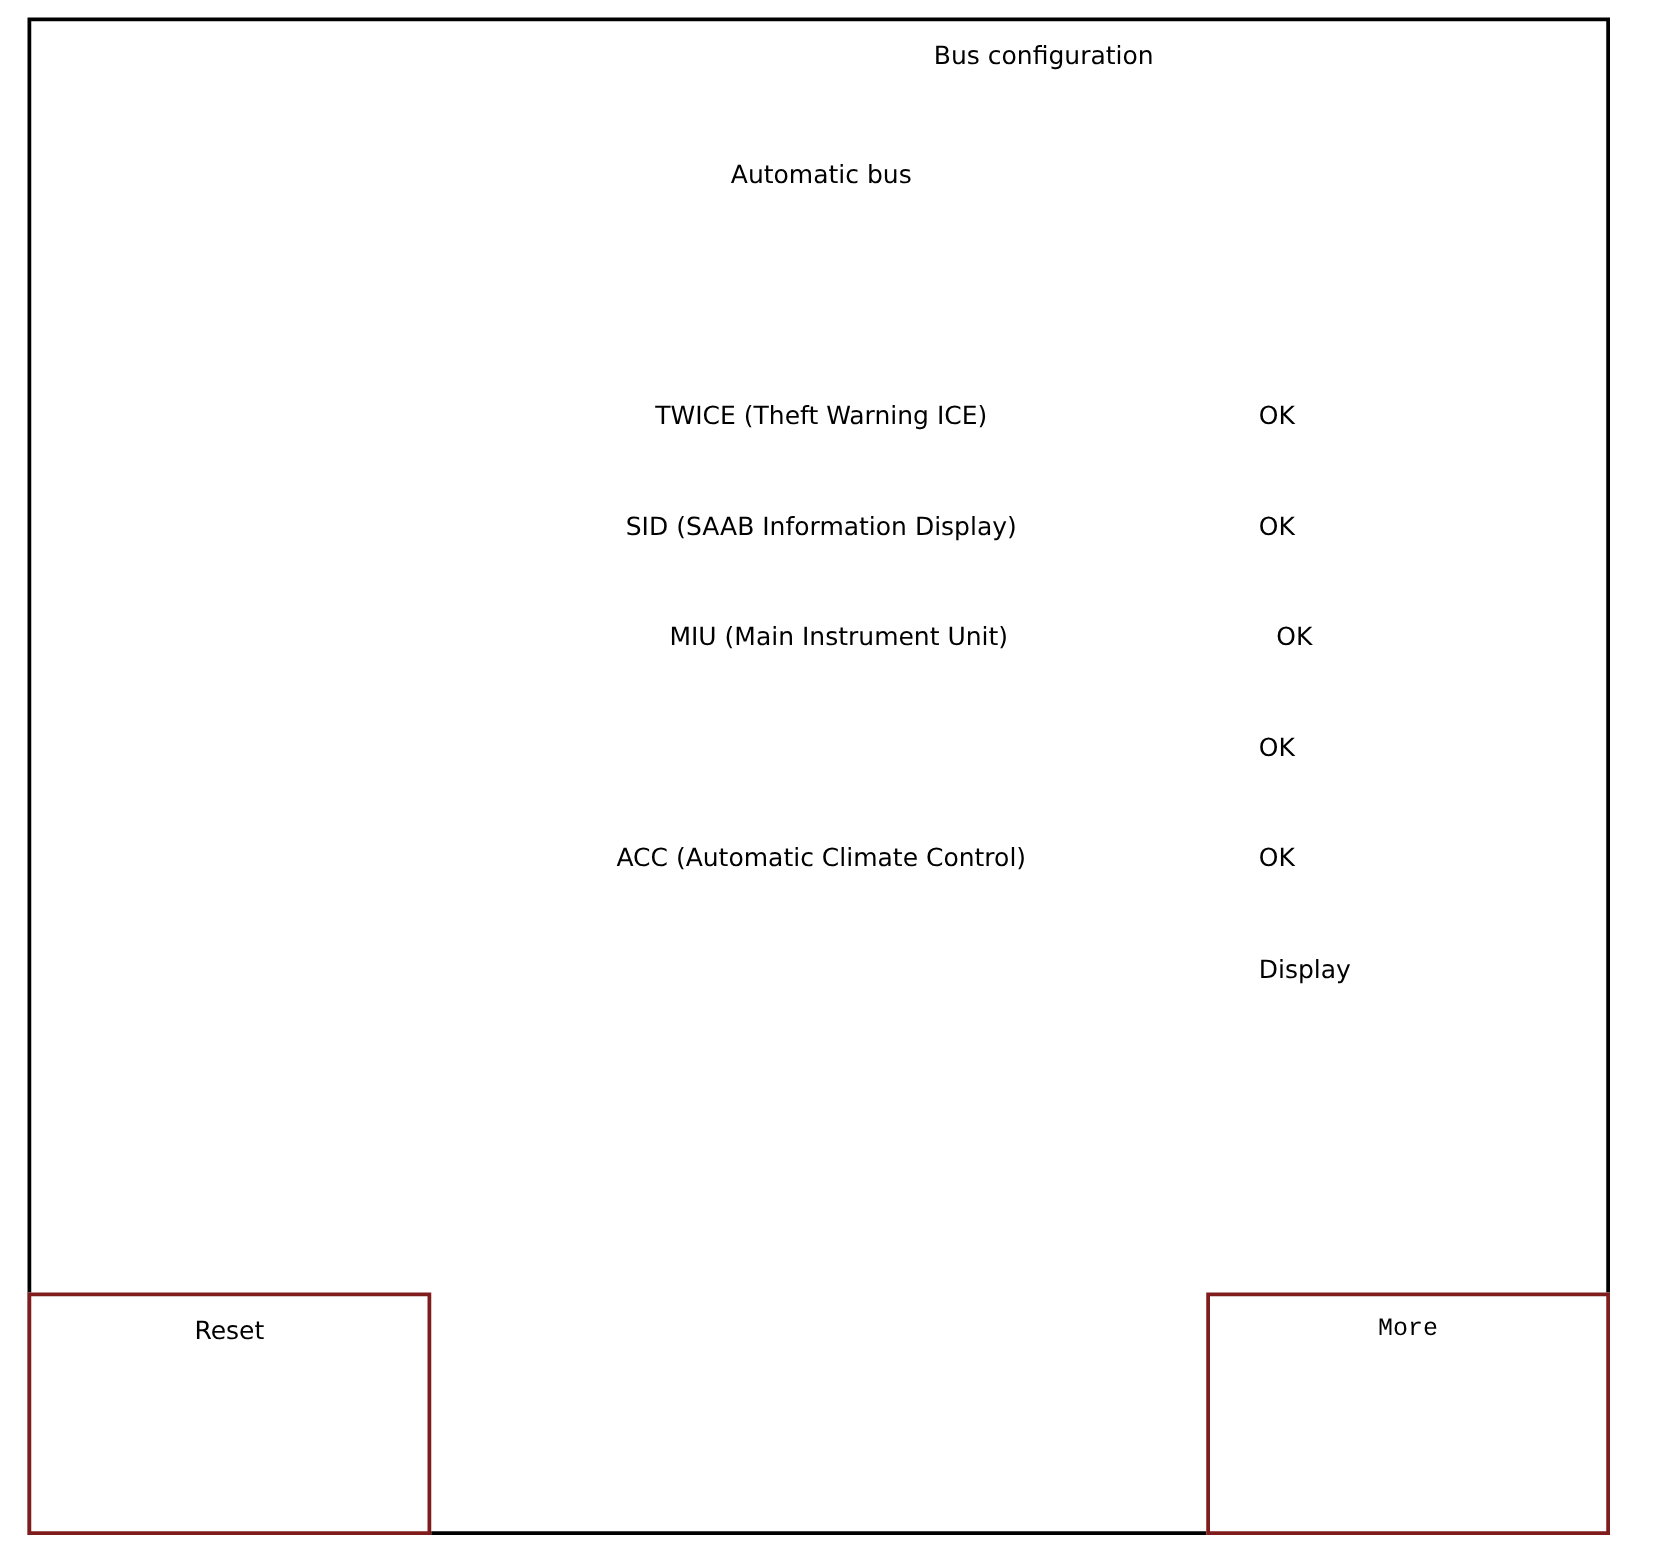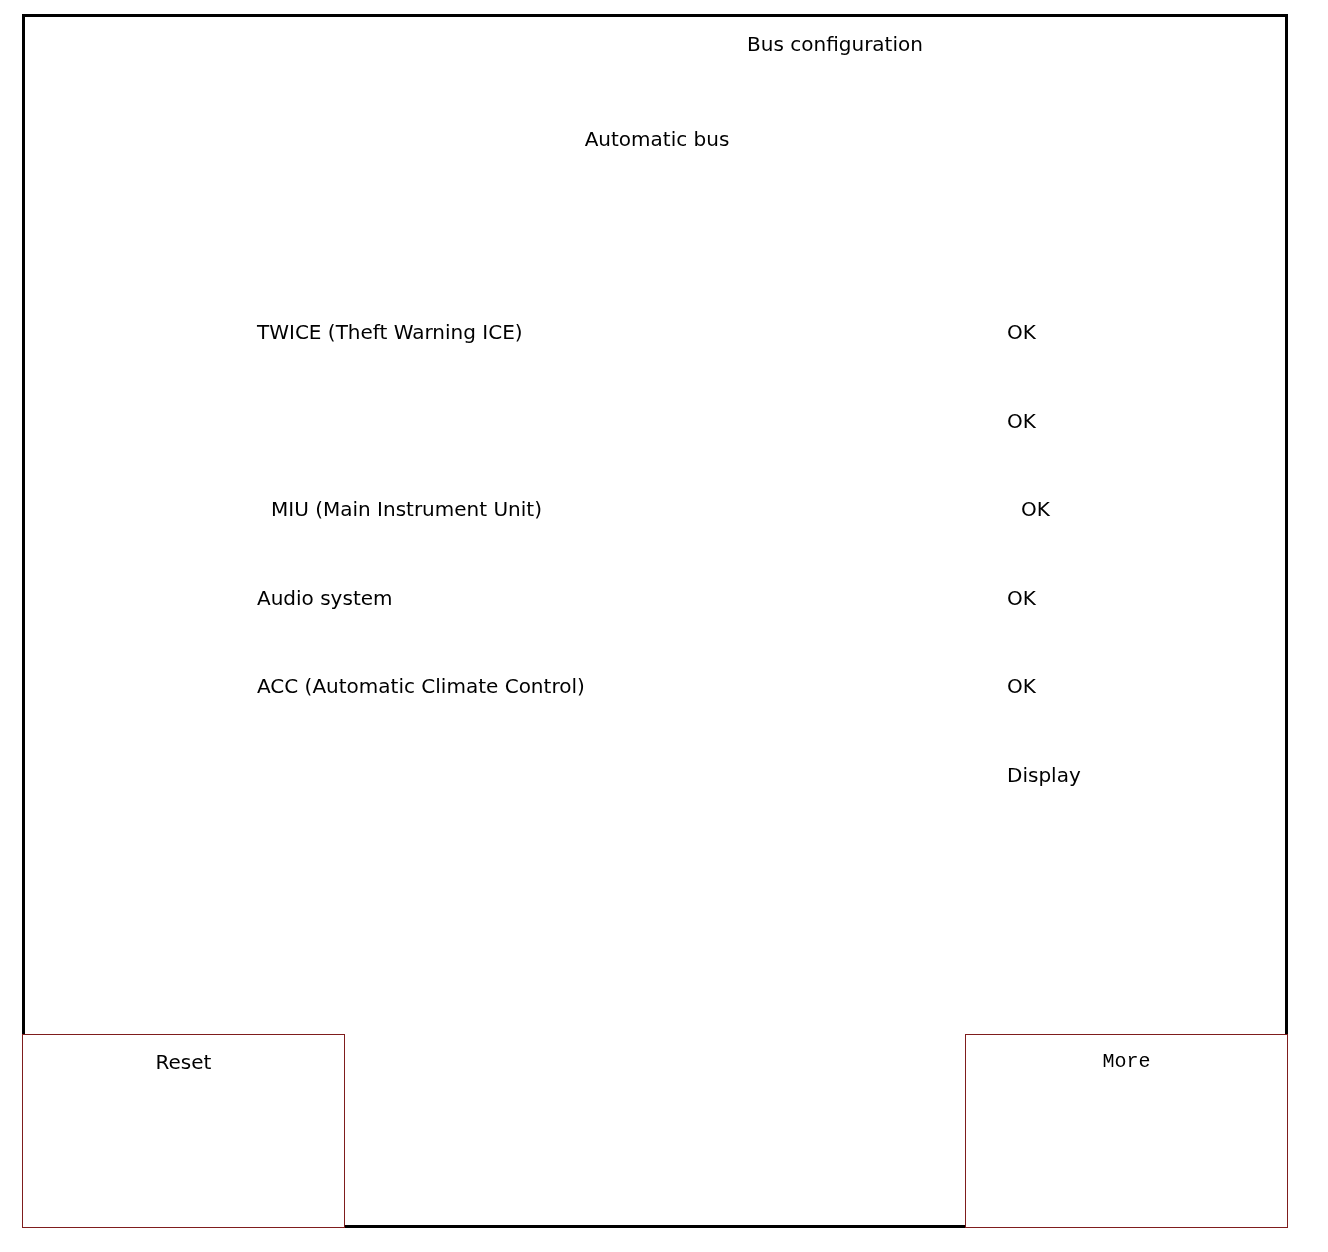--- a/index.html
+++ b/index.html
@@ -52,33 +52,34 @@
   #rows .row:nth-of-type(1) { top: 314px; }
   #rows .row:nth-of-type(2) { top: 403px; }
   #rows .row:nth-of-type(3) { top: 491px; margin-left: 14px; }
   #rows .row:nth-of-type(4) { top: 580px; }
   #rows .row:nth-of-type(5) { top: 668px; }
   #rows .row:nth-of-type(6) { top: 757px; }
   .mlabel {
     position: absolute;
     left: 257px;
     width: 800px;
+    text-align: center;
     white-space: nowrap;
   }
   .mstatus {
     position: absolute;
     left: 1007px;
     white-space: nowrap;
   }
   .softkey {
     position: absolute;
     top: 1034px;
     width: 323px;
     height: 194px;
-    border: 1px solid #7f1d1d;
+    border: 3px solid #7f1d1d;
     box-sizing: border-box;
     background: #ffffff;
     text-align: center;
     padding-top: 10px;
     cursor: pointer;
   }
   #reset-button { left: 22px; }
   #more-button  { left: 965px; font-family: Liberation Mono, monospace; }
   .softkey-label {
     display: inline-block;
@@ -95,28 +96,28 @@
   <div id="title">Bus configuration</div>
 
   <div id="subtitle">Automatic bus</div>
 
   <div id="rows">
     <div class="row">
       <span class="mlabel">TWICE (Theft Warning ICE)</span>
       <span class="mstatus">OK</span>
     </div>
     <div class="row">
+      <span class="mlabel">SID (SAAB Information Display)</span>
       <span class="mstatus">OK</span>
     </div>
     <div class="row">
       <span class="mlabel">MIU (Main Instrument Unit)</span>
       <span class="mstatus">OK</span>
     </div>
     <div class="row">
-      <span class="mlabel">Audio system</span>
       <span class="mstatus">OK</span>
     </div>
     <div class="row">
       <span class="mlabel">ACC (Automatic Climate Control)</span>
       <span class="mstatus">OK</span>
     </div>
     <div class="row">
       <span class="mstatus">Display</span>
     </div>
   </div>

